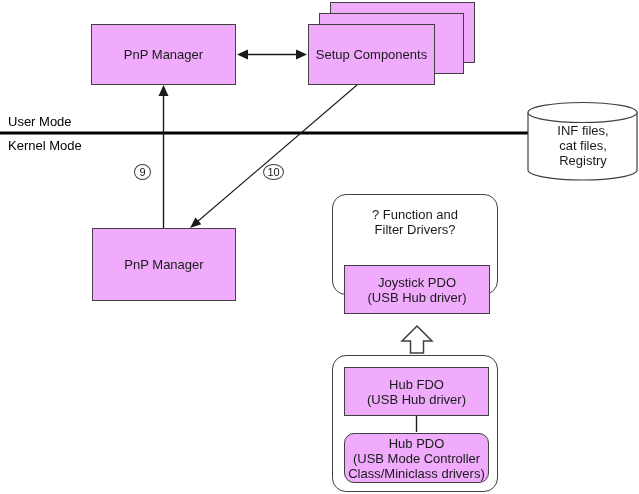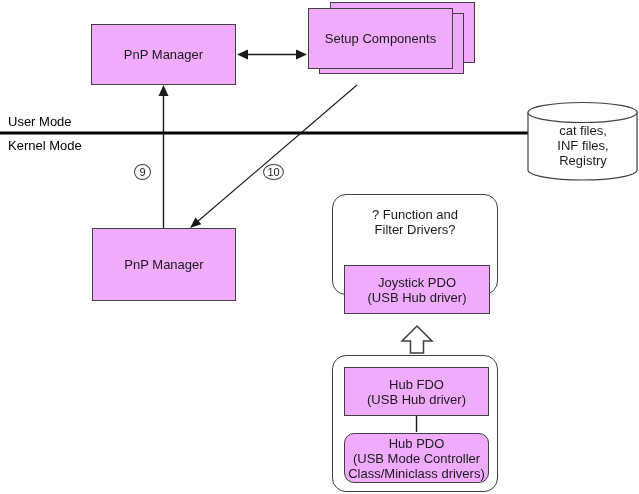--- a/index.html
+++ b/index.html
@@ -108,39 +108,39 @@
   <div class="mode-label" style="top:114px;">User Mode</div>
   <div class="mode-label" style="top:138px;">Kernel Mode</div>
 
   <div class="box" style="left:91px; top:24px; width:145px; height:61px;">
     <span class="ln">PnP Manager</span>
   </div>
 
   <div>
     <div class="box" style="left:330px; top:2px; width:145px; height:61px;"></div>
     <div class="box" style="left:319px; top:13px; width:145px; height:61px;"></div>
-    <div class="box" style="left:308px; top:8px; width:145px; height:61px;">
+    <div class="box" style="left:308px; top:24px; width:127px; height:61px;">
       <span class="ln">Setup Components</span>
     </div>
   </div>
 
   <div class="badge" style="left:134px; top:164px; width:17px; height:16px;">
     <span>9</span>
   </div>
   <div class="badge" style="left:263px; top:164px; width:21px; height:16px;justify-content:center;">
     <span>10</span>
   </div>
 
   <div class="box" style="left:92px; top:228px; width:144px; height:73px;">
     <span class="ln">PnP Manager</span>
   </div>
 
   <div class="datastore-text">
+    <span class="ln">INF files,</span>
     <span class="ln">cat files,</span>
-    <span class="ln">INF files,</span>
     <span class="ln">Registry</span>
   </div>
 
   <div class="box rounded" style="left:332px; top:194px; width:166px; height:101px;">
     <div class="question-text">
       <span class="ln">? Function and</span>
       <span class="ln">Filter Drivers?</span>
     </div>
     <div class="box" style="left:11px; top:70px; width:146px; height:49px;text-align:right;">
       <span class="ln">Joystick PDO</span>

